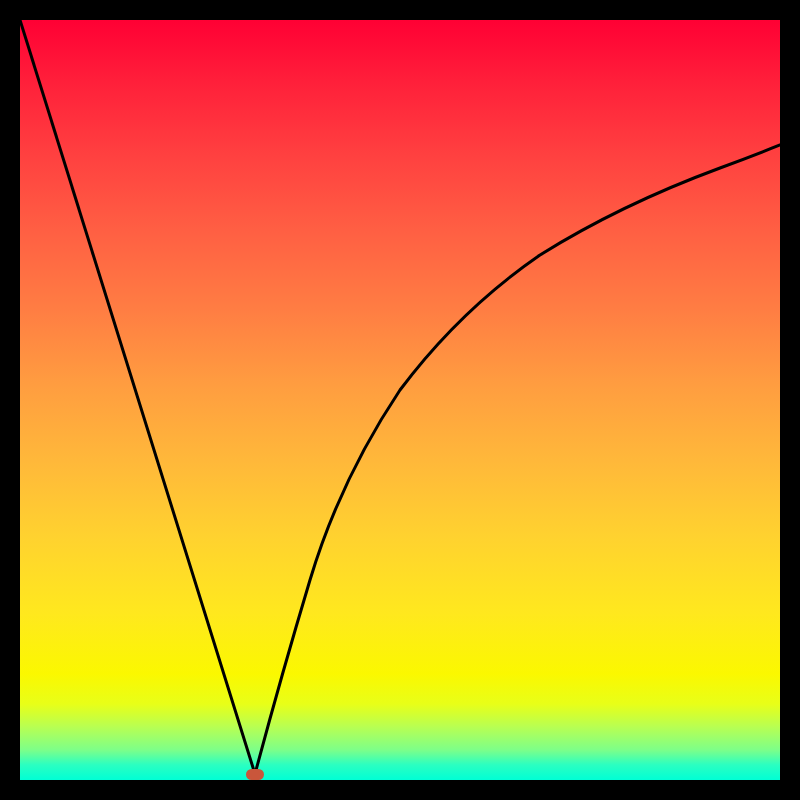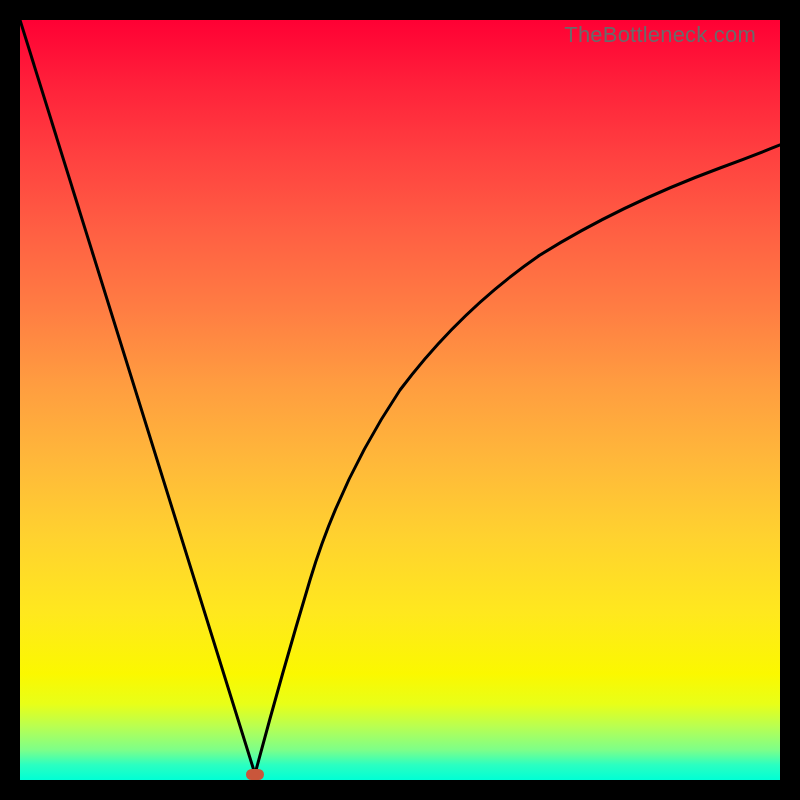--- a/index.html
+++ b/index.html
@@ -61,21 +61,20 @@
     border-radius: 6px;
     background: #c9563b;
     z-index: 6;
   }
 </style>
 </head>
 <body>
 
 <div class="frame">
 
-  <div class="watermark">TheBottleneck.com</div>
 
   <svg class="curve" viewBox="0 0 760 760" preserveAspectRatio="none">
 
     <path d="M 0 0 L 235 754" fill="none" stroke="#000000" stroke-width="3" stroke-linecap="round"></path>
 
     <path d="M 235 754
              Q 260 660 290 560
              Q 320 460 380 370
              Q 440 290 520 235
              Q 600 185 700 148

